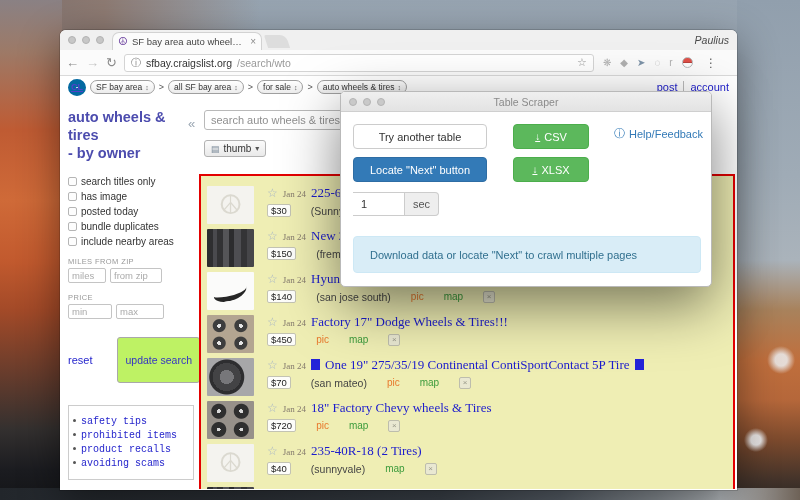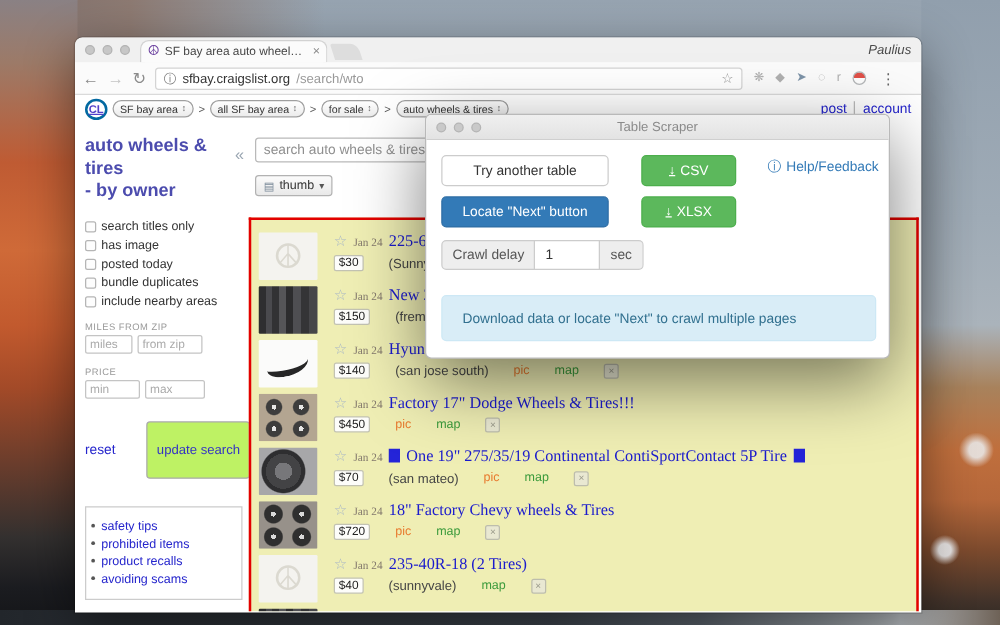--- a/index.html
+++ b/index.html
@@ -46,21 +46,21 @@
   .addressbar .star { margin-left:auto; color:#9a9a9a; font-size:11px; }
   .extrow { display:flex; align-items:center; gap:9px; margin-left:2px; }
   .ext { font-size:10px; color:#b0b0b0; line-height:1; }
   .ext.blue { color:#7d93a8; }
   .pokeball { width:11px; height:11px; border-radius:50%; border:1px solid #b5b7b9;
     background:linear-gradient(180deg,#e05048 0 45%, #b8423c 45% 52%, #fdfdfd 52% 100%); }
   .menu3 { font-size:12px; color:#666; margin-left:3px; }
 
   
   .clheader { position:relative; height:22px; background:#fff; display:flex; align-items:center; padding:0 8px; gap:4px; }
-  .cl-logo { width:18px; height:17px; border:2px solid #0369a1; border-radius:50%; color:#5240c9;
+  .cl-logo { width:18px; height:17px; border:8px solid #0369a1; border-radius:50%; color:#5240c9;
     font-size:9px; font-weight:bold; display:flex; align-items:center; justify-content:center;text-decoration:underline; }
   .pill { display:inline-flex; align-items:center; gap:3px; height:14px; border:1px solid #9f9f9f; border-radius:8px;
     background:linear-gradient(180deg,#fff,#ececec); padding:0 5px; font-size:8.5px; color:#333; white-space:nowrap; }
   .pill .ud { font-size:7px; color:#666; }
   .crumb-sep { font-size:9px; color:#555; }
   .cl-right { margin-left:auto; display:flex; align-items:center; gap:6px; font-size:11px; }
   .cl-right a { color:#2222cc; text-decoration:none; }
   .vdiv { width:1px; height:12px; background:#bbb; }
 
   .page { position:relative; height:391px; background:#fff; }
@@ -75,21 +75,21 @@
   .cb { width:9px; height:9px; border:1px solid #b5b5b5; border-radius:2px; background:#fdfdfd; flex:none; }
   .cbrow span.lb { font-size:10px; color:#333; white-space:nowrap; }
   .flabel { font-size:7.5px; color:#999; letter-spacing:.4px; margin:10px 0 2px; }
   .finputs { display:flex; gap:4px; }
   .finputs input { height:15px; border:1px solid #c4c4c4; border-radius:2px; font-size:9.5px; padding:0 3px; color:#333; font-family:"Liberation Sans",sans-serif; }
   .finputs input::placeholder { color:#aaa; }
   .in-miles { width:38px; } .in-zip { width:52px; } .in-min { width:44px; } .in-max { width:48px; }
   .actions { display:flex; align-items:center; gap:25px; margin-top:18px; }
   .reset { font-size:11px; color:#2525cc; }
   .updbtn { font-size:10.5px; color:#3434c4; background:#bef264; border:1px solid #a9a9a9; border-radius:3px; padding:16px 7px; white-space:nowrap; }
-  .helpbox { margin-top:22px; border:1px solid #ccc; padding:7px 6px 7px 4px; }
+  .helpbox { margin-top:22px; border:1px solid #ccc; padding:7px 6px 7px 4px;font-family:Liberation Mono, monospace; }
   .helpbox ul { list-style:none; }
   .helpbox li { display:flex; gap:5px; align-items:baseline; margin:3px 0; }
   .helpbox li i { width:3px; height:3px; border-radius:50%; background:#555; flex:none; transform:translateY(-2px); }
   .helpbox li span { font-size:10px; color:#2525cc; }
 
   
   .collapse { position:absolute; left:128px; top:18px; color:#9aa6b2; font-size:13px; }
   .searchbox { position:absolute; left:144px; top:12px; width:208px; height:20px; border:1px solid #b9b9b9; border-radius:3px;
     font-size:11px; padding:0 6px; color:#333; font-family:"Liberation Sans",sans-serif; }
   .searchbox::placeholder { color:#8f8f8f; }
@@ -445,20 +445,19 @@
       </button>
       <button class="btn btn-xlsx">
         <span class="dl">↓</span>
         <span>XLSX</span>
       </button>
       <div class="helplink">
         <span class="hi">ⓘ</span>
         <span>Help/Feedback</span>
       </div>
       <div class="crawl">
-        <span class="addon first">Crawl delay</span>
         <input value="1" style="">
         <span class="addon last">sec</span>
       </div>
       <div class="alert">Download data or locate "Next" to crawl multiple pages</div>
     </div>
   </div>
 </div>
 
 </body></html>

